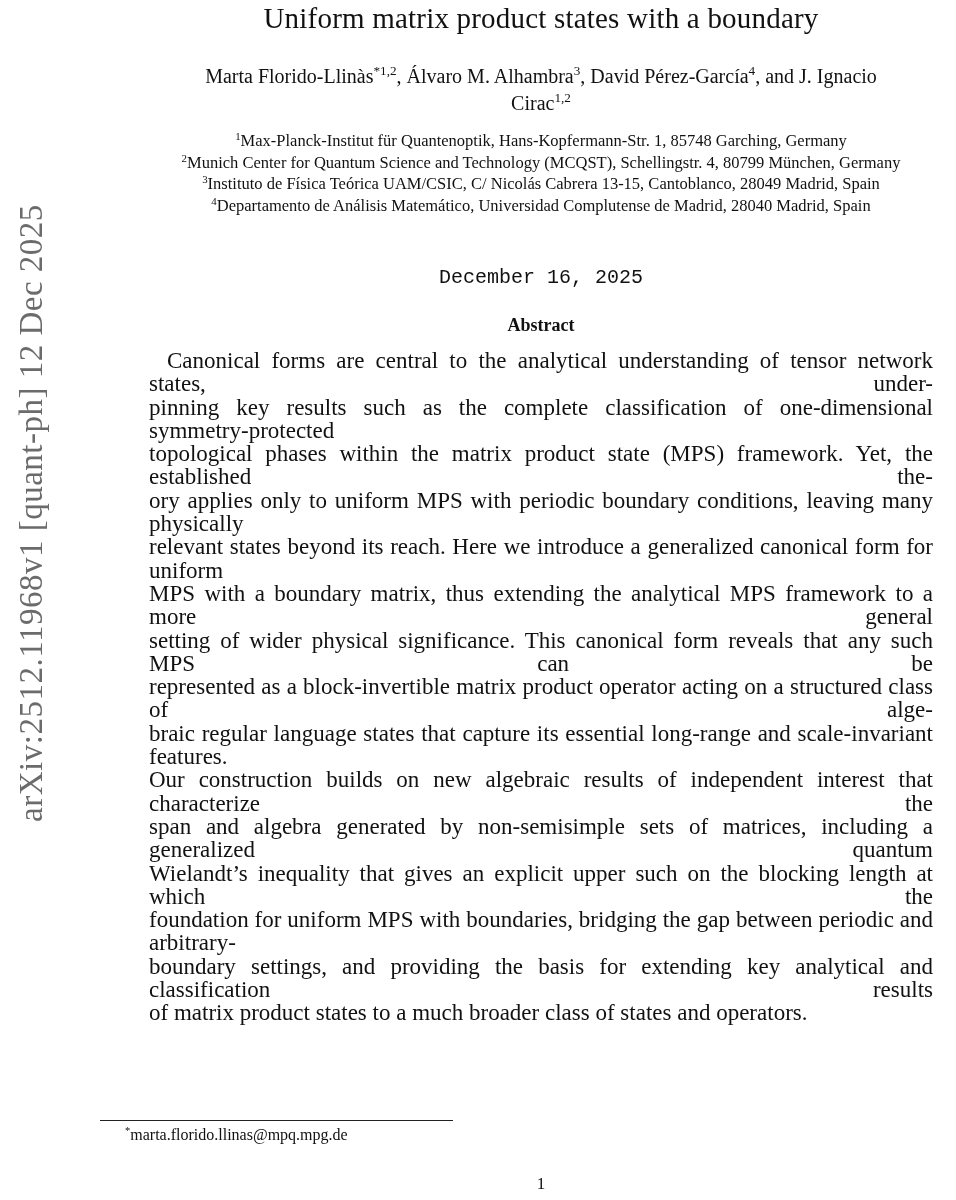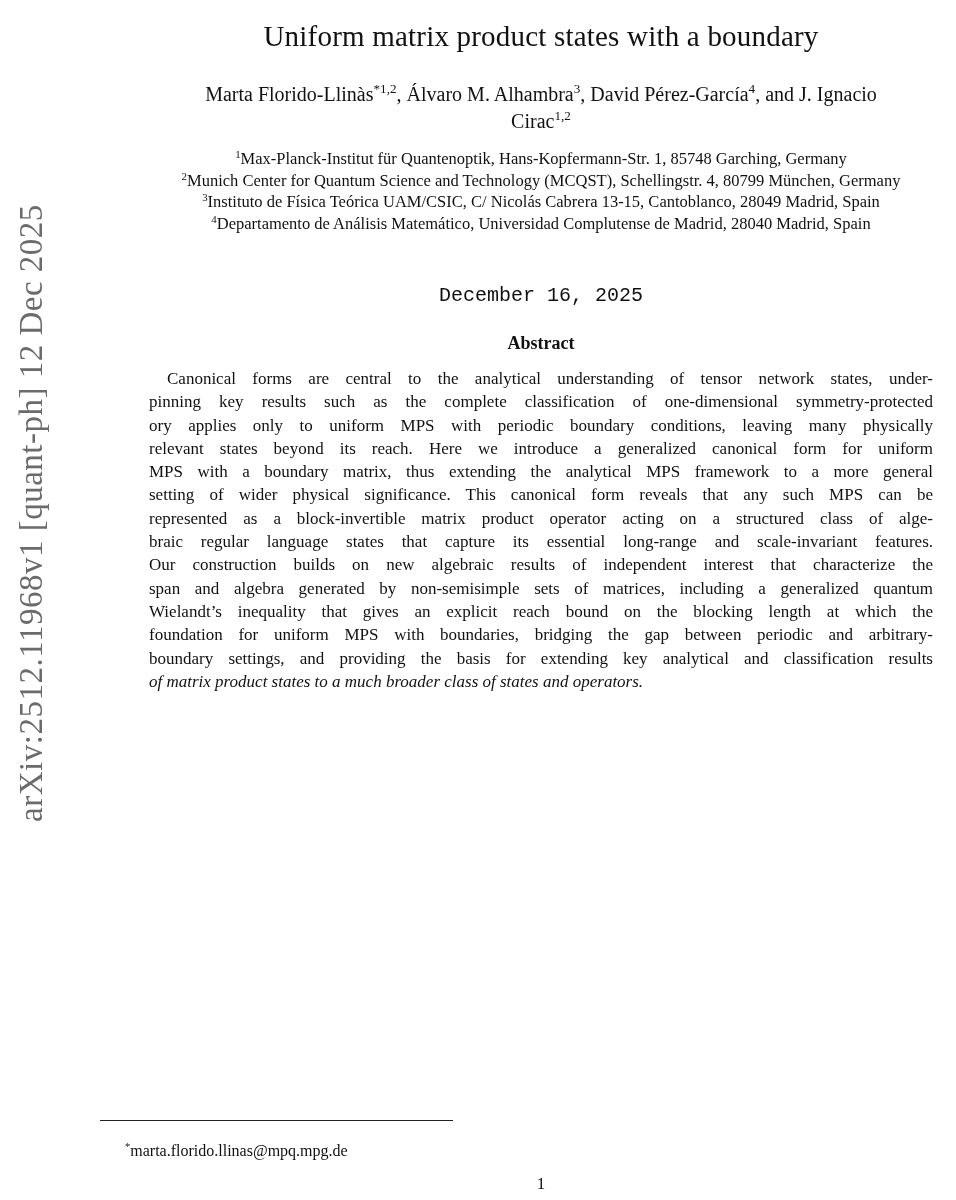--- a/index.html
+++ b/index.html
@@ -22,21 +22,21 @@
     transform: translate(-50%, -50%) rotate(-90deg);
     transform-origin: center center;
     font-size: 33px;
     color: #6b6b6b;
     white-space: nowrap;
     letter-spacing: 0.5px;
   }
   .content {
     position: absolute;
     left: 126px;
-    top: 18px;
+    top: 0;
     width: 830px;
   }
   .paper-title {
     margin: 0;
     padding-top: 2px;
     text-align: center;
     font-size: 29px;
     font-weight: normal;
     letter-spacing: 0.2px;
   }
@@ -64,50 +64,49 @@
   }
   .abstract-heading {
     margin-top: 26px;
     text-align: center;
     font-size: 18px;
     font-weight: bold;
   }
   .abstract {
     width: 784px;
     margin: 13px auto 0 auto;
-    font-size: 17px;
+    font-size: 23px;
     line-height: 23.3px;
   }
   .abstract .line {
     text-align: justify;
     text-align-last: justify;
     white-space: normal;
   }
   .abstract .line.first {
     text-indent: 18px;
   }
   .abstract .line.last {
     text-align-last: left;
-    font-style: italic;
   }
   .footnote {
     position: absolute;
     left: 100px;
     top: 1120px;
     width: 420px;
     font-size: 16px;
   }
   .footnote-rule {
     width: 353px;
     border: 0;
     border-top: 1.5px solid #222222;
     margin: 0;
   }
   .footnote-text {
-    margin-top: 21px;
+    margin-top: 5px;
     padding-left: 25px;
   }
   .page-number {
     position: absolute;
     left: 126px;
     top: 1174px;
     width: 830px;
     text-align: center;
     font-size: 17px;
   }
@@ -133,29 +132,30 @@
       <div><sup>4</sup>Departamento de Análisis Matemático, Universidad Complutense de Madrid, 28040 Madrid, Spain</div>
     </div>
 
   <div class="date">December 16, 2025</div>
 
   <div class="abstract-heading">Abstract</div>
 
   <div class="abstract">
       <div class="line first">Canonical forms are central to the analytical understanding of tensor network states, under-</div>
       <div class="line">pinning key results such as the complete classification of one-dimensional symmetry-protected</div>
+      <div class="line">topological phases within the matrix product state (MPS) framework. Yet, the established the-</div>
       <div class="line">ory applies only to uniform MPS with periodic boundary conditions, leaving many physically</div>
       <div class="line">relevant states beyond its reach. Here we introduce a generalized canonical form for uniform</div>
       <div class="line">MPS with a boundary matrix, thus extending the analytical MPS framework to a more general</div>
       <div class="line">setting of wider physical significance. This canonical form reveals that any such MPS can be</div>
       <div class="line">represented as a block-invertible matrix product operator acting on a structured class of alge-</div>
       <div class="line">braic regular language states that capture its essential long-range and scale-invariant features.</div>
       <div class="line">Our construction builds on new algebraic results of independent interest that characterize the</div>
       <div class="line">span and algebra generated by non-semisimple sets of matrices, including a generalized quantum</div>
-      <div class="line">Wielandt’s inequality that gives an explicit reach bound on the blocking length at which the</div>
+      <div class="line">Wielandt’s inequality that gives an explicit upper such on the blocking length at which the</div>
       <div class="line">foundation for uniform MPS with boundaries, bridging the gap between periodic and arbitrary-</div>
       <div class="line">boundary settings, and providing the basis for extending key analytical and classification results</div>
       <div class="line last">of matrix product states to a much broader class of states and operators.</div>
     </div>
 
 </div>
 
 <div class="footnote">
   <hr class="footnote-rule">
   <div class="footnote-text"><sup>*</sup>marta.florido.llinas@mpq.mpg.de</div>

